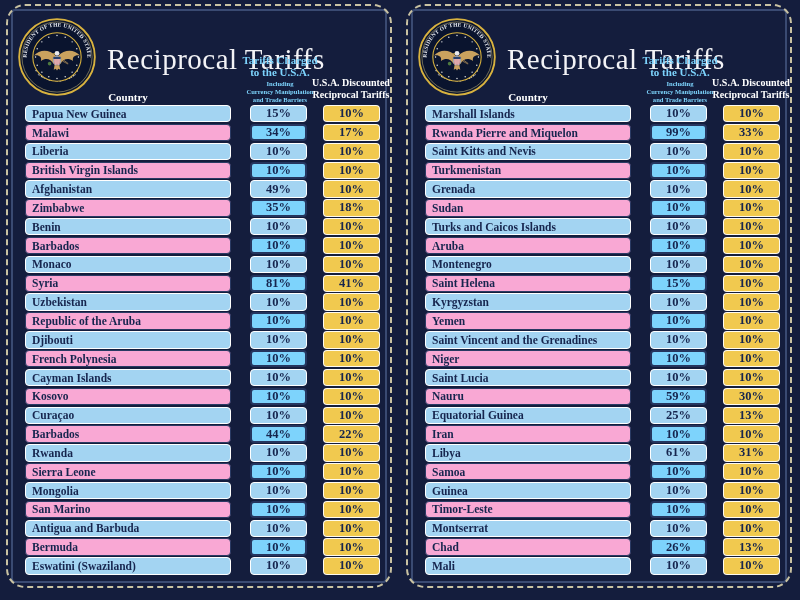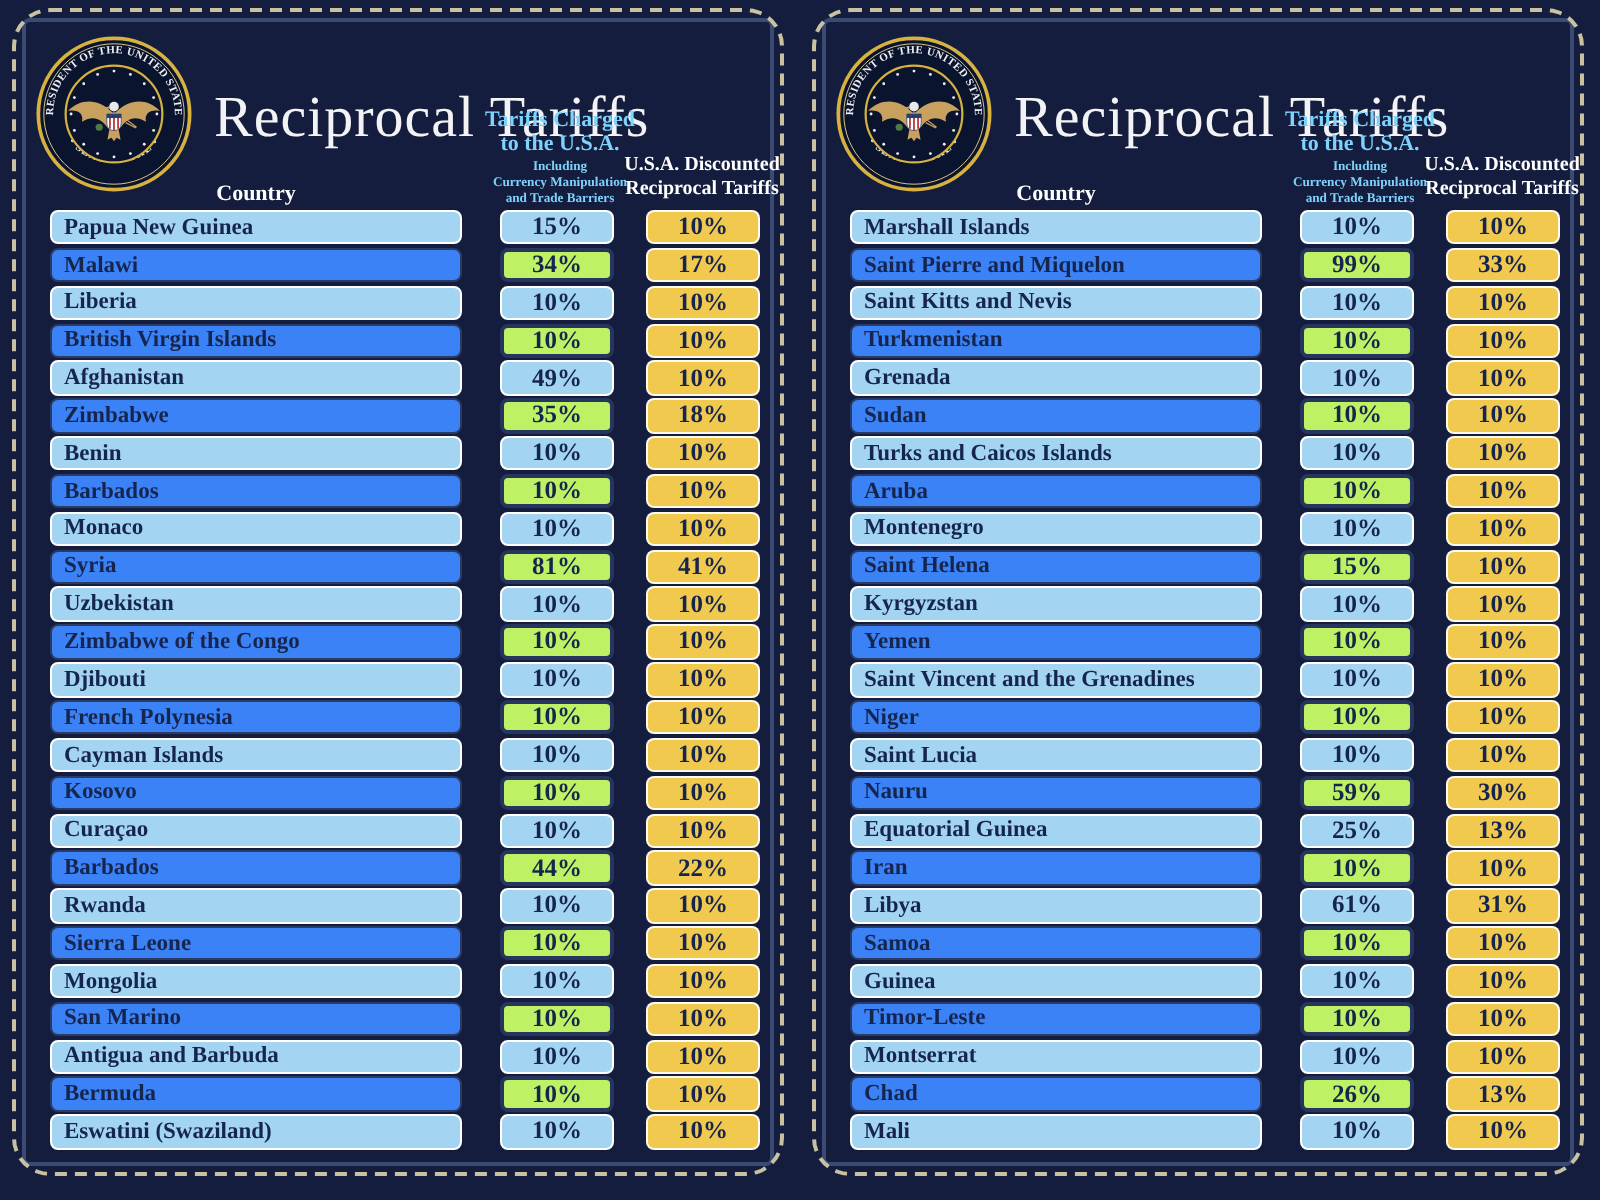--- a/index.html
+++ b/index.html
@@ -110,37 +110,37 @@
     align-items: center;
     padding-left: 6px;
     box-sizing: border-box;
     font-size: 11.5px;
     font-weight: 700;
     color: var(--text-navy, #16254e);
     overflow: hidden;
     white-space: nowrap;
   }
   .row.blue  .pill { background: var(--blue, #a3d4f2); border: 1.5px solid #ffffff; }
-  .row.white .pill { background: #3b82f6; border: 1px solid #2a3a63; }
+  .row.white .pill { background: #f9a8d4; border: 1px solid #2a3a63; }
 
   .val {
     height: 100%;
     width: 57px;
     border-radius: 4px;
     display: flex;
     align-items: center;
     justify-content: center;
     box-sizing: border-box;
     font-size: 12.5px;
     font-weight: 700;
     color: var(--text-navy, #16254e);
   }
   .val.charged { margin-left: 19px; }
   .row.blue  .val.charged { background: var(--blue, #a3d4f2); border: 1.5px solid #ffffff; }
-  .row.white .val.charged { background: #bef264; border: 2px solid #25355e; }
+  .row.white .val.charged { background: #7dd3fc; border: 2px solid #25355e; }
   .val.gold {
     margin-left: 16px;
     background: var(--gold, #f1c94f);
     border: 1.5px solid rgba(255,255,255,0.9);
   }
 </style>
 </head>
 <body>
 
 <svg width="0" height="0" style="position:absolute" aria-hidden="true">
@@ -295,21 +295,21 @@
   <div class="row blue">
     <div class="pill">
             <span>Uzbekistan</span>
           </div>
     <div class="val charged">10%</div>
     <div class="val gold">10%</div>
   </div>
 
   <div class="row white">
     <div class="pill">
-            <span>Zimbabwe of the Congo</span>
+            <span>Republic of the Aruba</span>
           </div>
     <div class="val charged">10%</div>
     <div class="val gold">10%</div>
   </div>
 
   <div class="row blue">
     <div class="pill">
             <span>Djibouti</span>
           </div>
     <div class="val charged">10%</div>
@@ -435,21 +435,21 @@
   <div class="row blue">
     <div class="pill">
             <span>Marshall Islands</span>
           </div>
     <div class="val charged">10%</div>
     <div class="val gold">10%</div>
   </div>
 
   <div class="row white">
     <div class="pill">
-            <span>Saint Pierre and Miquelon</span>
+            <span>Rwanda Pierre and Miquelon</span>
           </div>
     <div class="val charged">99%</div>
     <div class="val gold">33%</div>
   </div>
 
   <div class="row blue">
     <div class="pill">
             <span>Saint Kitts and Nevis</span>
           </div>
     <div class="val charged">10%</div>

